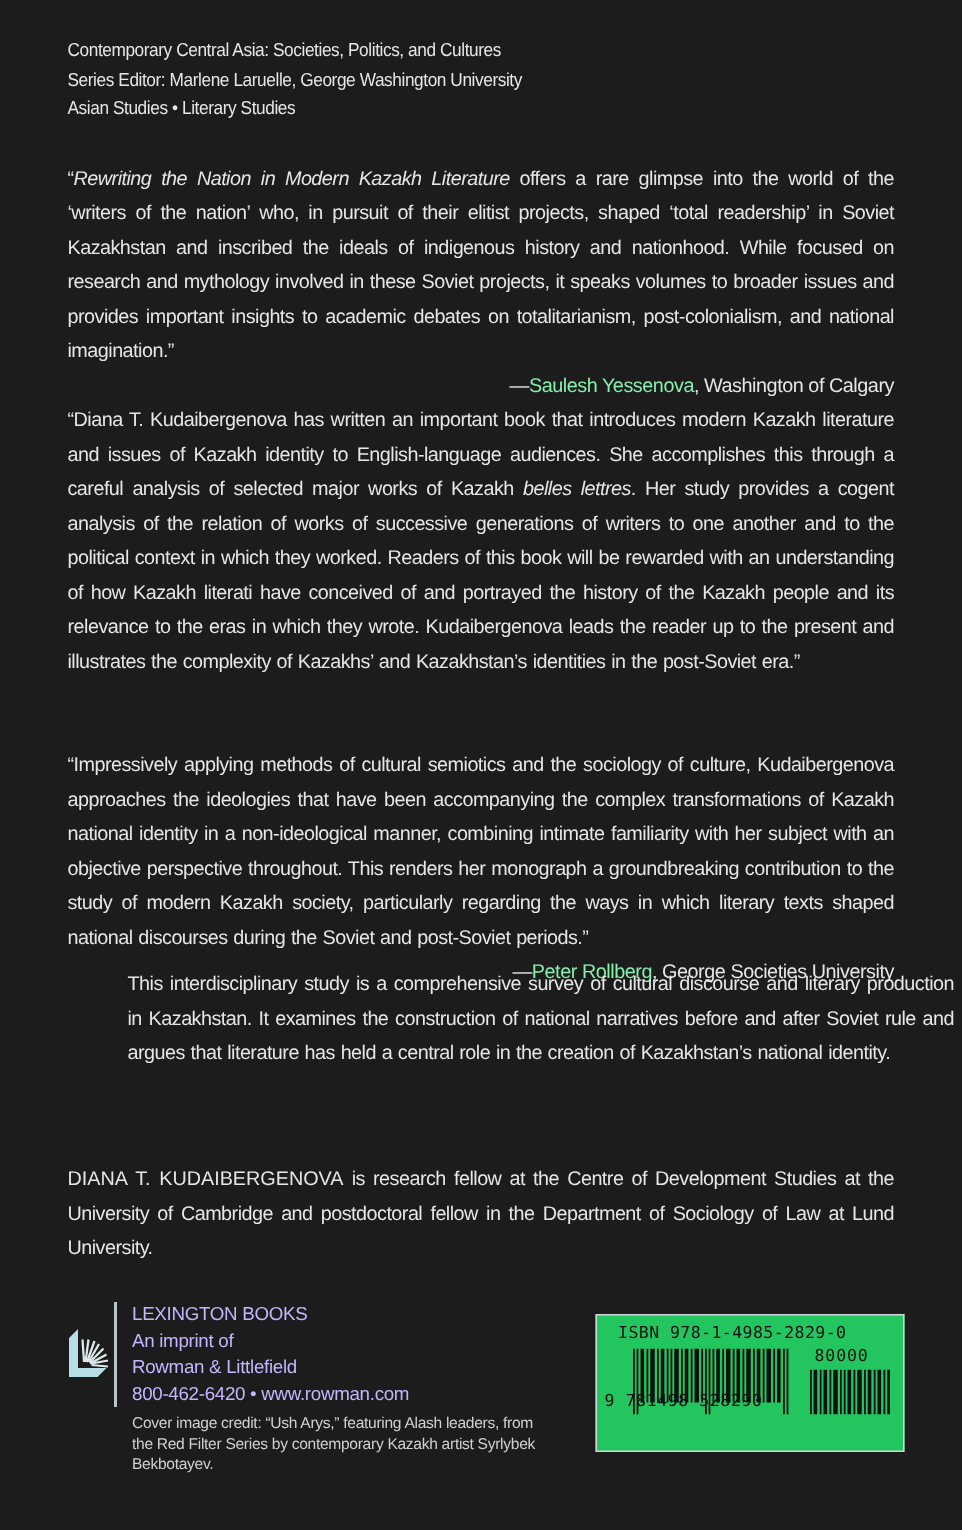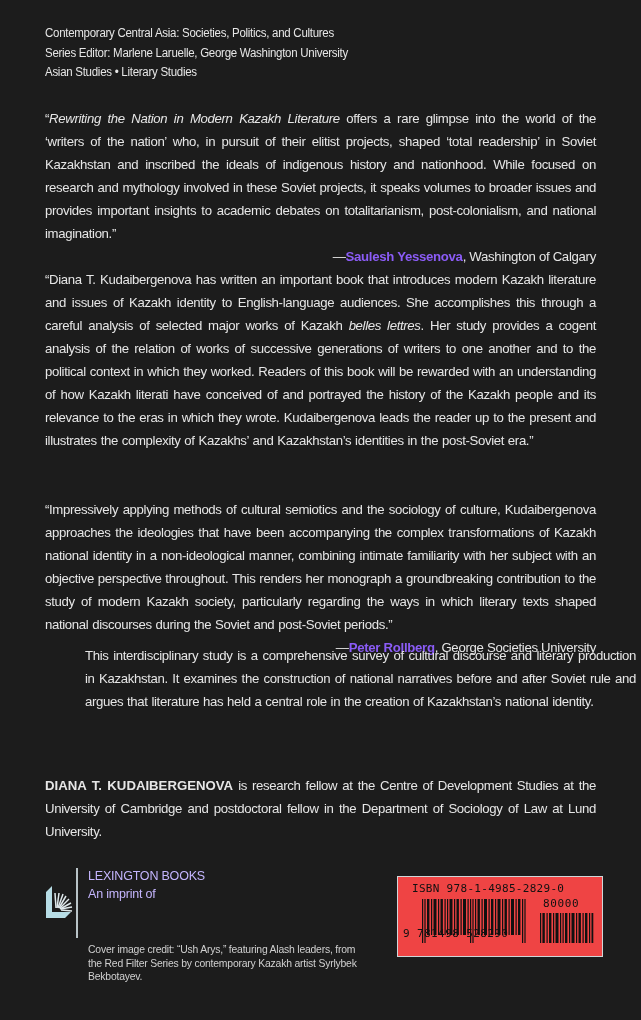--- a/index.html
+++ b/index.html
@@ -37,27 +37,27 @@
       letter-spacing: -0.35px;
       word-spacing: 0.5px;
     }
     .para p { margin: 0; }
     .attr {
       text-align: right;
       font-size: 13.2px;
       line-height: 23px;
       letter-spacing: -0.3px;
     }
-    .attr b { font-weight: bold; color: #8b5cf6; }
+    .attr b { font-weight: normal; color: #86efac; }
     .q1 { top: 107px; }
     .q2 { top: 268px; }
     .q3 { top: 498px; }
     .desc { top: 644px; margin-left: 40px; }
     .bio { top: 774px; }
-    .bio b { font-weight: bold; letter-spacing: 0px; }
+    .bio b { font-weight: normal; letter-spacing: 0px; }
 
     .footer-logo {
       position: absolute;
       left: 45px;
       top: 884px;
       width: 28px;
       height: 38px;
     }
     .footer-rule {
       position: absolute;
@@ -85,22 +85,22 @@
       line-height: 13.6px;
       color: #d0d0d0;
       letter-spacing: -0.2px;
       width: 280px;
     }
     .barcode-box {
       position: absolute;
       left: 397px;
       top: 876px;
       width: 206px;
-      height: 81px;
-      background: #ef4444;
+      height: 92px;
+      background: #22c55e;
       border: 1px solid #cfd6d8;
       box-sizing: border-box;
     }
     .isbn-text {
       position: absolute;
       left: 14px;
       top: 5px;
       font-family: "DejaVu Sans Mono", monospace;
       font-size: 11px;
       color: #111;
@@ -194,20 +194,22 @@
     <line x1="15" y1="25" x2="26" y2="19"></line>
     <line x1="16" y1="25" x2="27" y2="23"></line>
     <line x1="16" y1="26" x2="27" y2="27"></line>
   </g>
 </svg>
 <div class="footer-rule"></div>
 
 <div class="publisher">
   <div>LEXINGTON BOOKS</div>
   <div>An imprint of</div>
+  <div>Rowman &amp; Littlefield</div>
+  <div>800-462-6420 • www.rowman.com</div>
 </div>
 
 <div class="credit">Cover image credit: “Ush Arys,” featuring Alash leaders, from the Red Filter Series by contemporary Kazakh artist Syrlybek Bekbotayev.</div>
 
 <div class="barcode-box">
   <div class="isbn-text">ISBN 978-1-4985-2829-0</div>
   <div class="price-text">80000</div>
   <svg class="bars-main" viewBox="0 0 106 44" preserveAspectRatio="none">
     <g fill="#111">
       <rect x="0" y="0" width="1.2" height="44"></rect>

